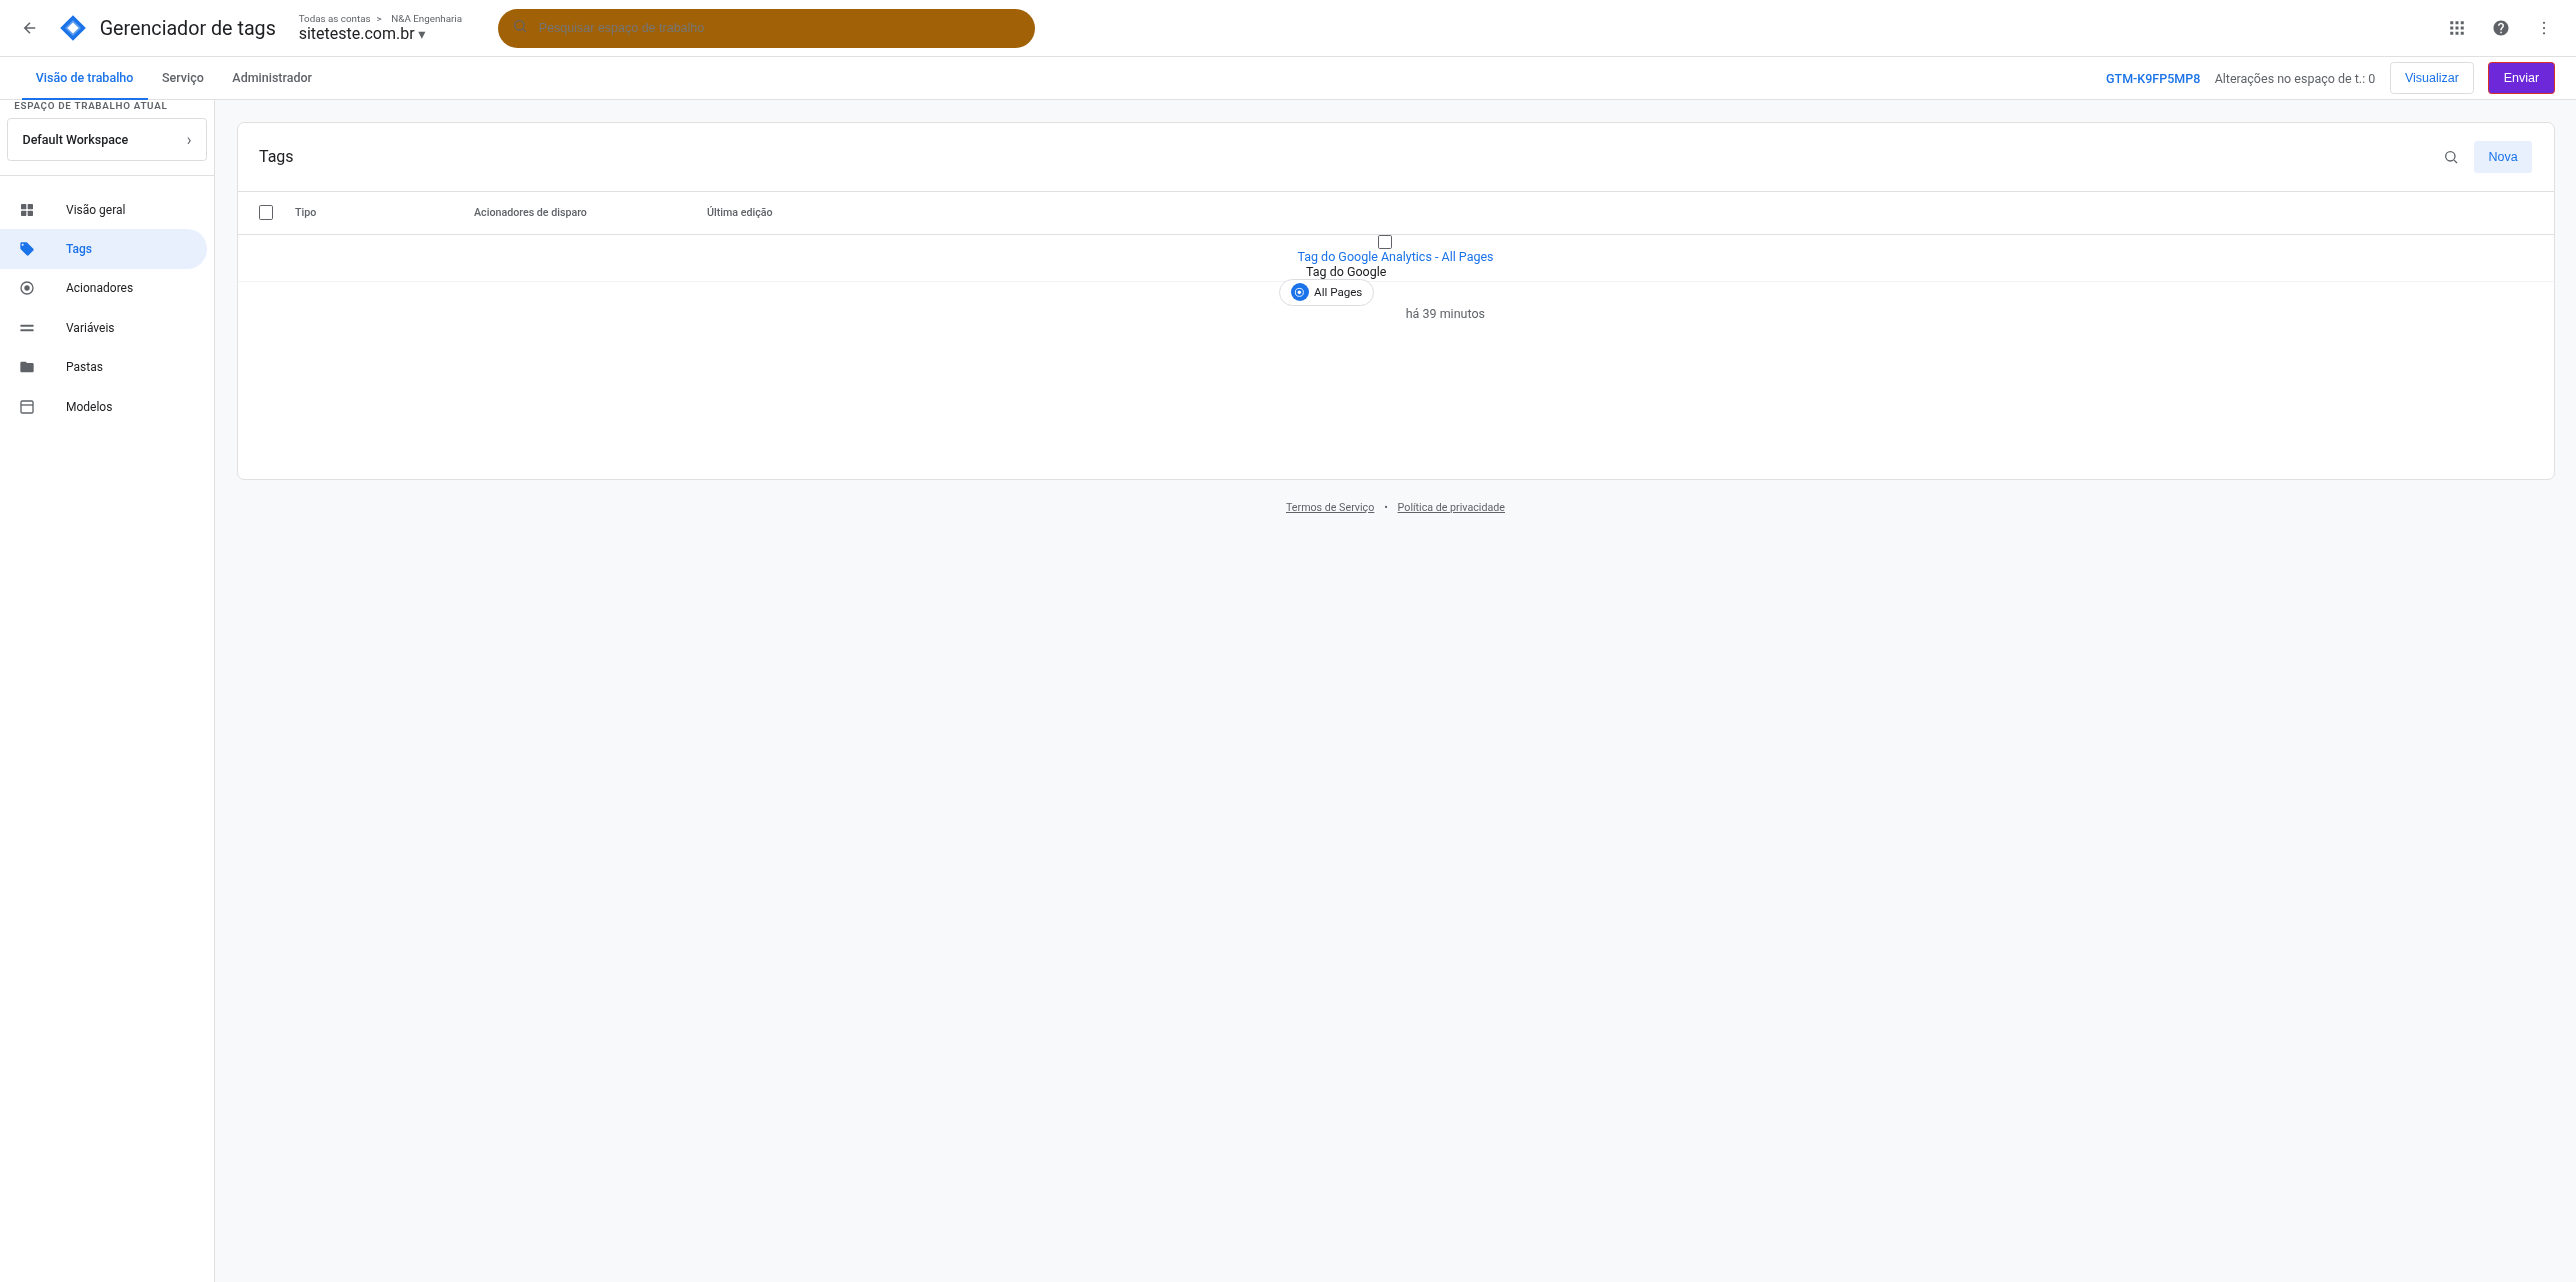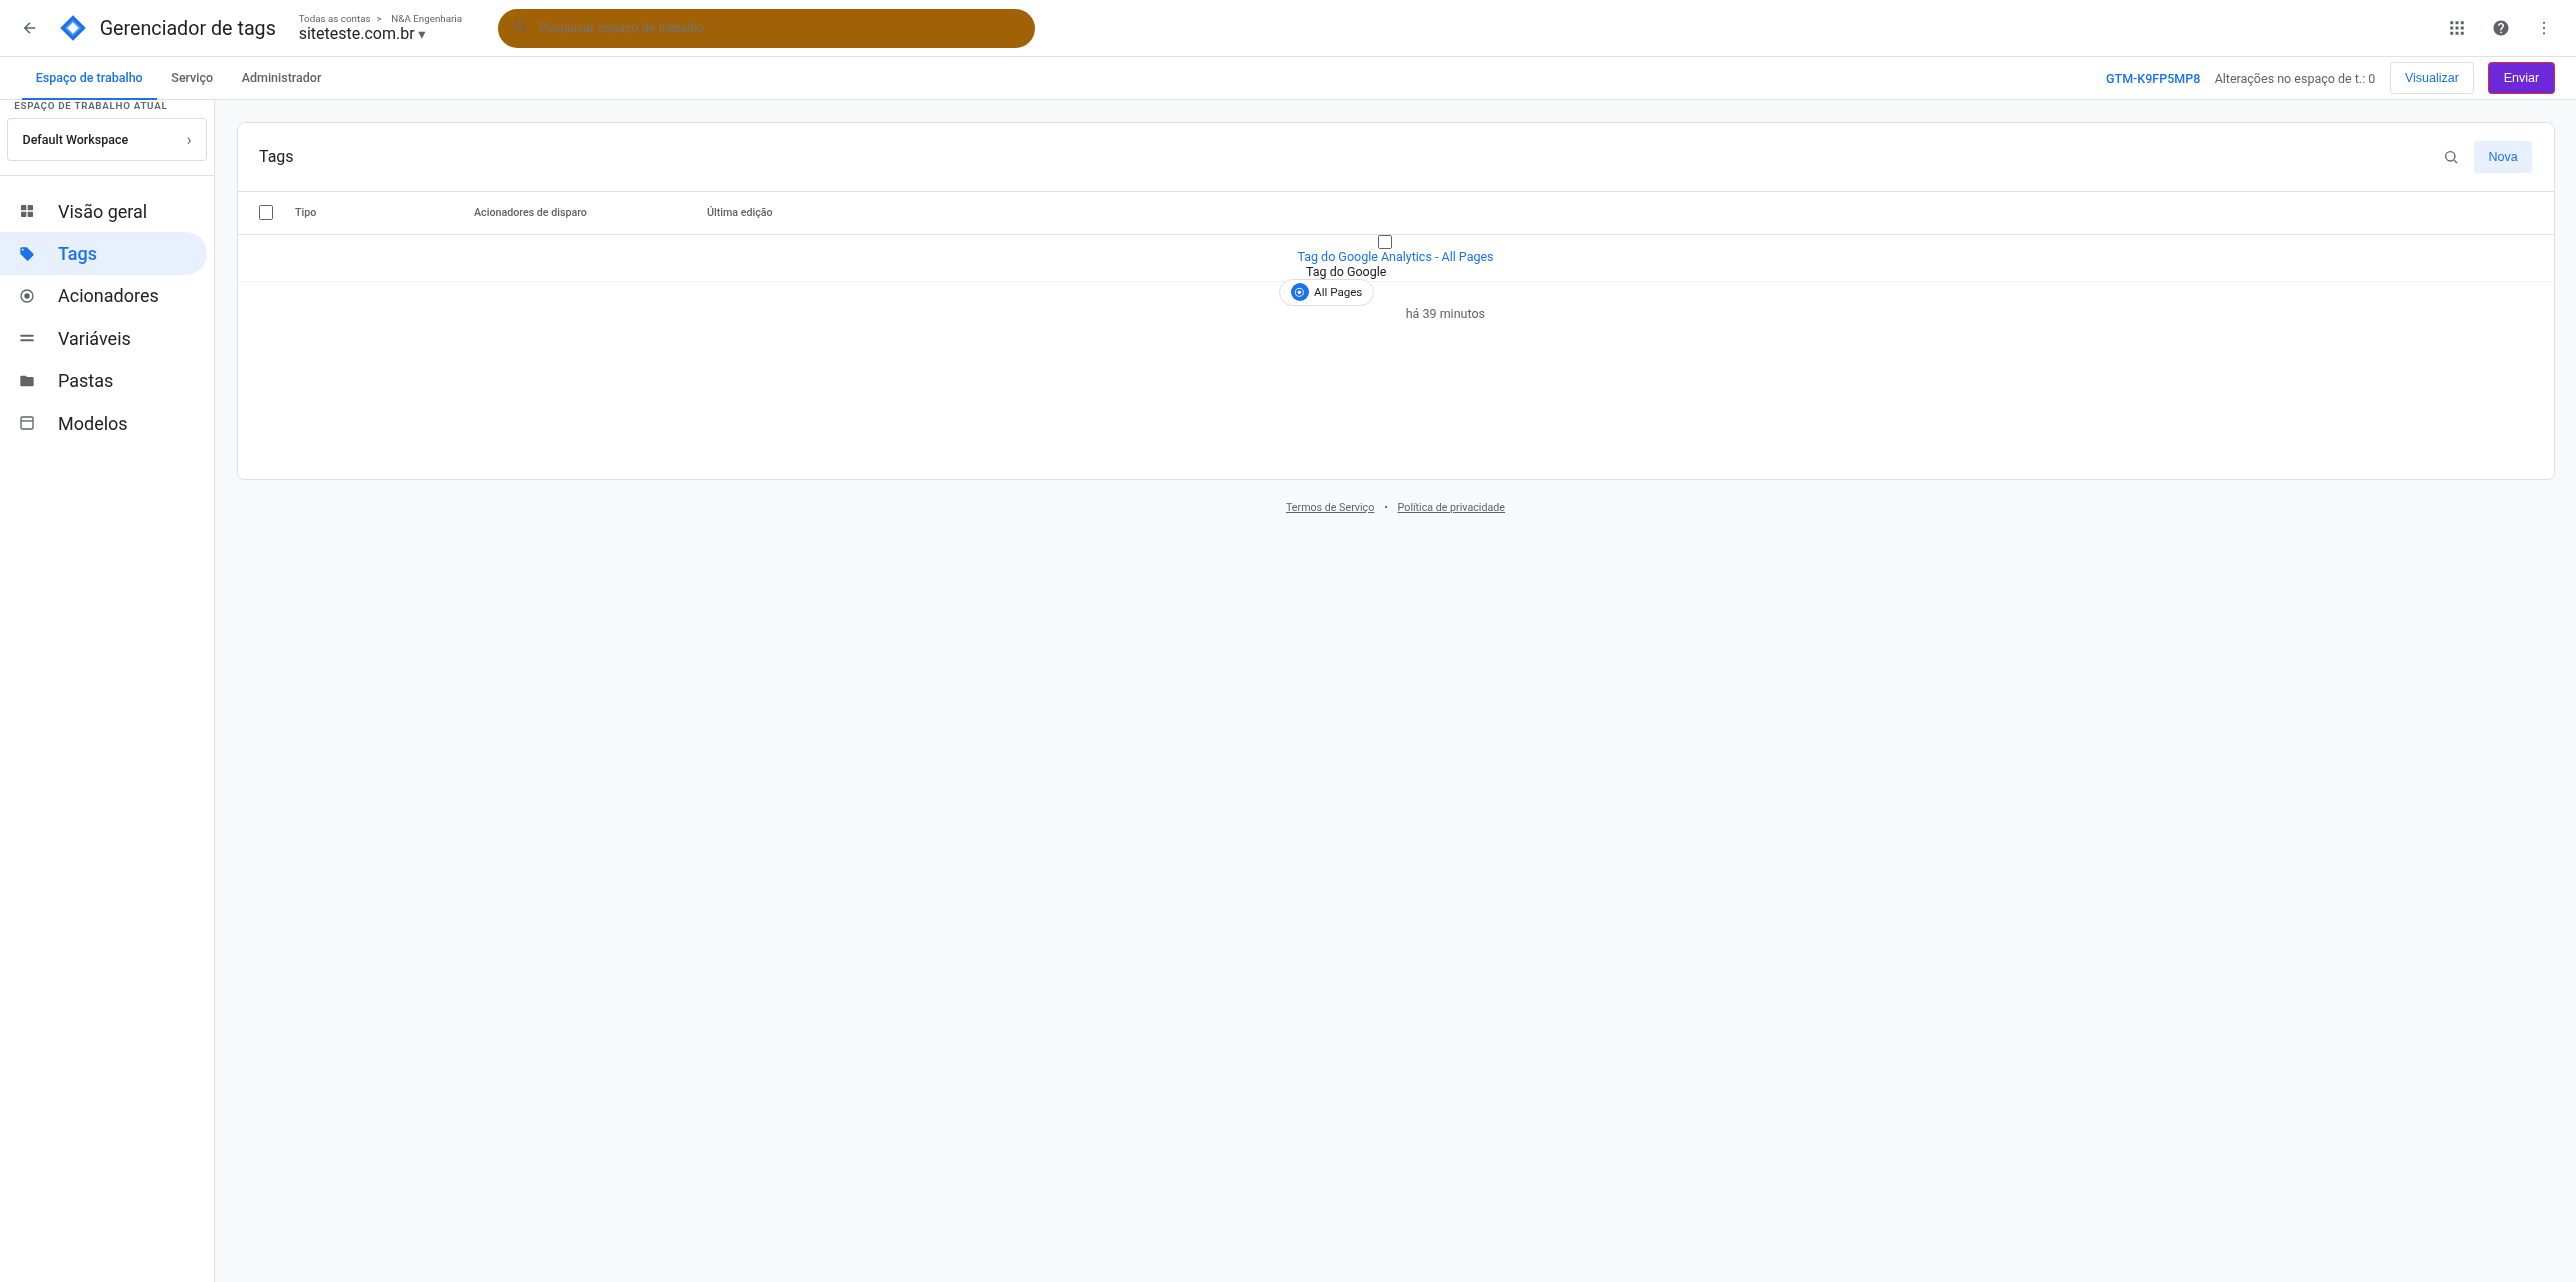--- a/index.html
+++ b/index.html
@@ -84,22 +84,22 @@
     }
     .workspace-item {
       display: flex; align-items: center; justify-content: space-between;
       padding: 10.7px 14.3px; cursor: pointer; border: 0.9px solid #dadce0; border-radius: 3.6px;
       margin: 0 7.2px 14.3px;
     }
     .workspace-name { font-size: 12.5px; color: #202124; font-weight: 500; }
     .workspace-chevron { color: #5f6368; font-size: 16px; }
     .sidebar-divider { height: 0.9px; background: #e0e0e0; margin: 7.2px 0 14.3px; }
     .sidebar-item {
-      display: flex; align-items: center; gap: 22px;
-      padding: 10.7px 18px; cursor: pointer; color: #202124; font-size: 18px;
+      display: flex; align-items: center; gap: 30px;
+      padding: 10.7px 18px; cursor: pointer; color: #202124; font-size: 12px;
       border-radius: 0 21.5px 21.5px 0; margin-right: 7.2px;
     }
     .sidebar-item.active { background: #e8f0fe; color: #1a73e8; font-weight: 500; }
     .sidebar-icon { width: 18px; height: 18px; display: flex; align-items: center; justify-content: center; font-size: 16px; }
 
     
     .main { flex: 1; background: #f8f9fa; padding: 21.5px; overflow-y: auto; }
     .content-card {
       background: #fff; border-radius: 7.2px; border: 0.9px solid #e0e0e0; min-height: 358px;
     }
@@ -233,21 +233,21 @@
       <svg width="18" height="18" viewBox="0 0 24 24" fill="#5f6368">
           <circle cx="12" cy="5" r="1.5"></circle>
           <circle cx="12" cy="12" r="1.5"></circle>
           <circle cx="12" cy="19" r="1.5"></circle>
         </svg>
     </button>
   </div>
 </div>
 
 <div class="navbar">
-  <a class="nav-tab active">Espaço de trabalho</a>
+  <a class="nav-tab active">Visão de trabalho</a>
   <a class="nav-tab">Serviço</a>
   <a class="nav-tab">Administrador</a>
 
   <div class="navbar-right">
     <span class="gtm-id">GTM-K9FP5MP8</span>
     <span class="changes-text">Alterações no espaço de t.: 0</span>
     <button class="preview-btn">Visualizar</button>
     <button class="submit-btn">Enviar</button>
   </div>
 </div>

